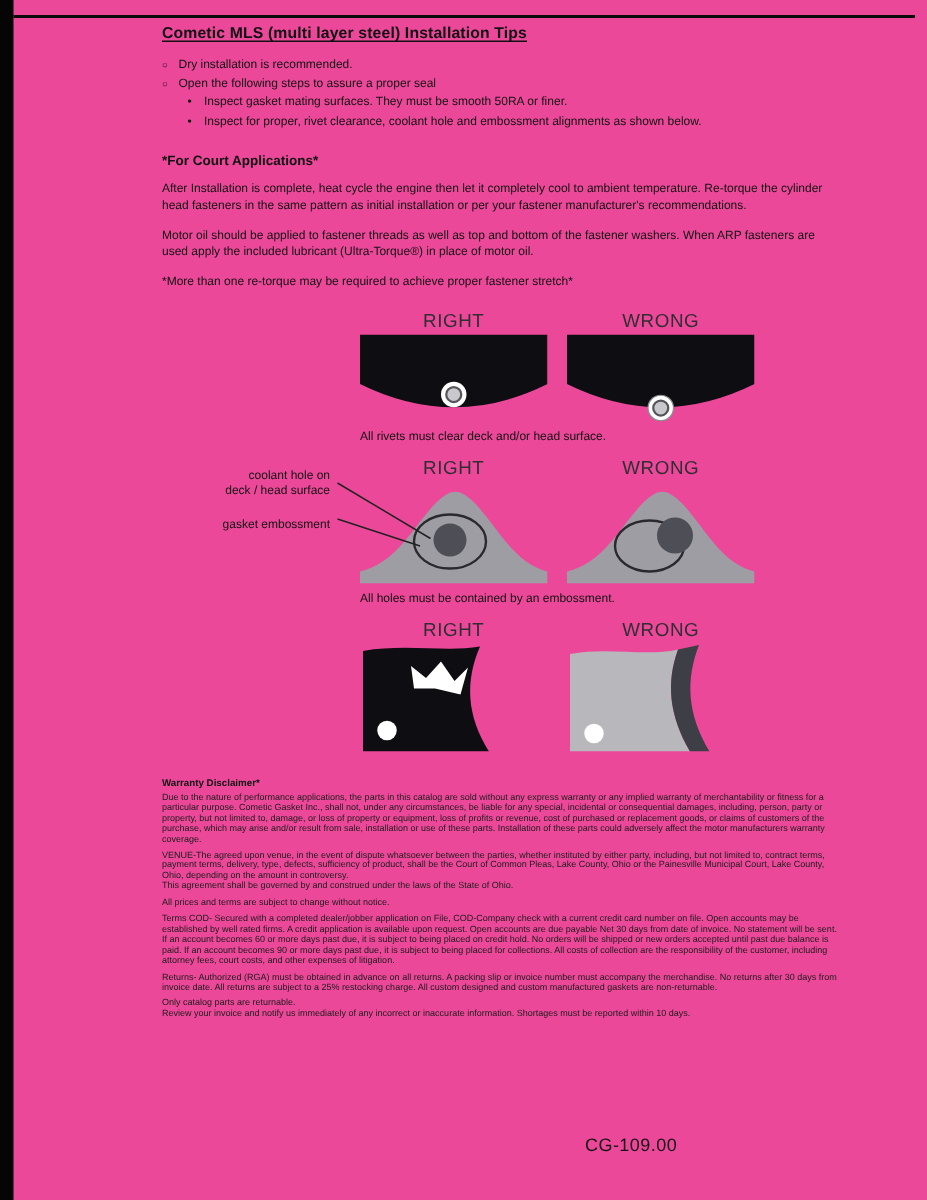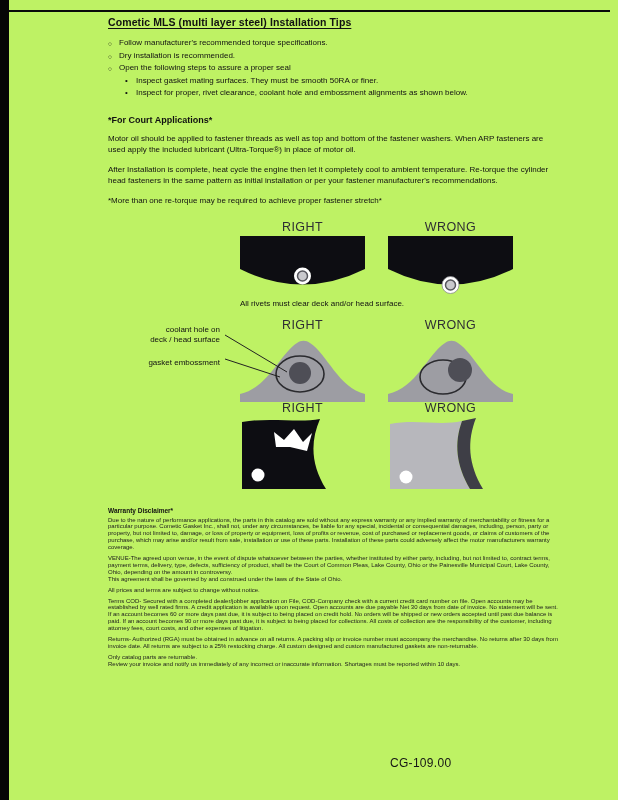--- a/index.html
+++ b/index.html
@@ -1,18 +1,18 @@
 <!DOCTYPE html>
 <html><head>
 <meta charset="utf-8">
 <style>
   html,body { margin:0; padding:0; background:#ffffff; }
   .page {
     position:relative; width:618px; height:800px; overflow:hidden;
-    background:#bef264; color:#111;
+    background:#ec4899; color:#111;
     font-family:"Liberation Sans", sans-serif;
   }
   .left-band { position:absolute; left:0; top:0; bottom:0; width:9px; background:#050505; }
   .top-rule  { position:absolute; left:9px; top:10px; width:601px; height:2px; background:#0a0a0a; }
 
   .content { position:absolute; left:108px; top:16px; width:452px; }
 
   .title {
     font-size:10.5px; font-weight:bold; margin:0 0 9px 0;
     text-decoration:underline; text-underline-offset:2px; letter-spacing:0.1px;
@@ -22,21 +22,21 @@
   .tip { position:relative; font-size:8px; line-height:12.5px; padding-left:11px; }
   .tip::before { content:"○"; position:absolute; left:0; top:1px; font-size:6.5px; }
   .tip.subtip { margin-left:17px; }
   .tip.subtip::before { content:"•"; font-size:8px; top:0; }
 
   .diesel-heading { font-size:9px; font-weight:bold; margin:0 0 8px 0; }
   .diesel p { font-size:8px; line-height:11px; margin:0 0 9px 0; width:448px; }
   .diesel .note { margin-bottom:0; }
 
   .diagrams { margin-top:15px; }
-  .diag-row { position:relative; display:flex; gap:23px; margin-left:132px; }
+  .diag-row { position:relative; display:flex; gap:13px; margin-left:132px; }
   .diag-col { width:125px; }
   .rw-label { text-align:center; font-size:12.5px; line-height:13px; color:#2e2e33; letter-spacing:0.4px; margin-bottom:2px; }
   .diag-col svg { display:block; width:125px; }
   .caption { font-size:8px; line-height:11px; margin:4px 0 10px 132px; }
   .caption.narrow { width:205px; }
 
   .side-labels { position:absolute; left:-116px; top:6px; width:96px; text-align:right; font-size:8px; line-height:10px; }
   .side-label { white-space:pre-line; }
   .side-label + .side-label { margin-top:13px; }
   .connectors { position:absolute; left:-16px; top:10px; width:66px; height:60px; overflow:visible; }
@@ -52,31 +52,30 @@
 
 <div class="page">
   <div class="left-band"></div>
   <div class="top-rule"></div>
 
   <div class="content">
 
     <h1 class="title">Cometic MLS (multi layer steel) Installation Tips</h1>
 
     <div class="tips">
-      <div class="tip">Follow manufacturer's recommended torque specifications.</div>
       <div class="tip">Dry installation is recommended.</div>
       <div class="tip">Open the following steps to assure a proper seal</div>
       <div class="tip subtip">Inspect gasket mating surfaces.  They must be smooth 50RA or finer.</div>
       <div class="tip subtip">Inspect for proper, rivet clearance, coolant hole and embossment alignments as shown below.</div>
     </div>
 
     <div class="diesel">
       <h2 class="diesel-heading">*For Court Applications*</h2>
+      <p>After Installation is complete, heat cycle the engine then let it completely cool to ambient temperature. Re-torque the cylinder head fasteners in the same pattern as initial installation or per your fastener manufacturer's recommendations.</p>
       <p>Motor oil should be applied to fastener threads as well as top and bottom of the fastener washers. When ARP fasteners are used apply the included lubricant (Ultra-Torque®) in place of motor oil.</p>
-      <p>After Installation is complete, heat cycle the engine then let it completely cool to ambient temperature. Re-torque the cylinder head fasteners in the same pattern as initial installation or per your fastener manufacturer's recommendations.</p>
       <p class="note">*More than one re-torque may be required to achieve proper fastener stretch*</p>
     </div>
 
     <div class="diagrams">
 
       <div class="diag-row">
         <div class="diag-col">
           <div class="rw-label">RIGHT</div>
           <svg viewBox="0 0 125 58">
             <path d="M0,0 H125 V33 Q62.5,64 0,33 Z" fill="#0d0d12"></path>
@@ -115,20 +114,21 @@
         </div>
         <div class="diag-col">
           <div class="rw-label">WRONG</div>
           <svg viewBox="0 0 125 68">
             <path d="M0,68 L0,60 C28,54 40,20 57,9 C61,6 66,6 70,9 C87,20 99,54 125,60 L125,68 Z" fill="#9d9da3"></path>
             <ellipse cx="55" cy="43" rx="23" ry="17" fill="none" stroke="#2a2a2e" stroke-width="1.6"></ellipse>
             <circle cx="72" cy="36" r="12" fill="#4e4e56"></circle>
           </svg>
         </div>
       </div>
+      <p class="caption">All holes must be contained by an embossment.</p>
 
       <div class="diag-row">
         <div class="diag-col">
           <div class="rw-label">RIGHT</div>
           <svg viewBox="0 0 125 72">
             <path d="M2,5 C30,0 58,6 80,2 C70,25 71,48 86,72 L2,72 Z" fill="#0d0d12"></path>
             <path d="M34,15 L44,23 L54,12 L63,25 L72,16 L67,34 L50,30 L36,30 Z" fill="#ffffff"></path>
             <circle cx="18" cy="58" r="6.5" fill="#ffffff"></circle>
           </svg>
         </div>

